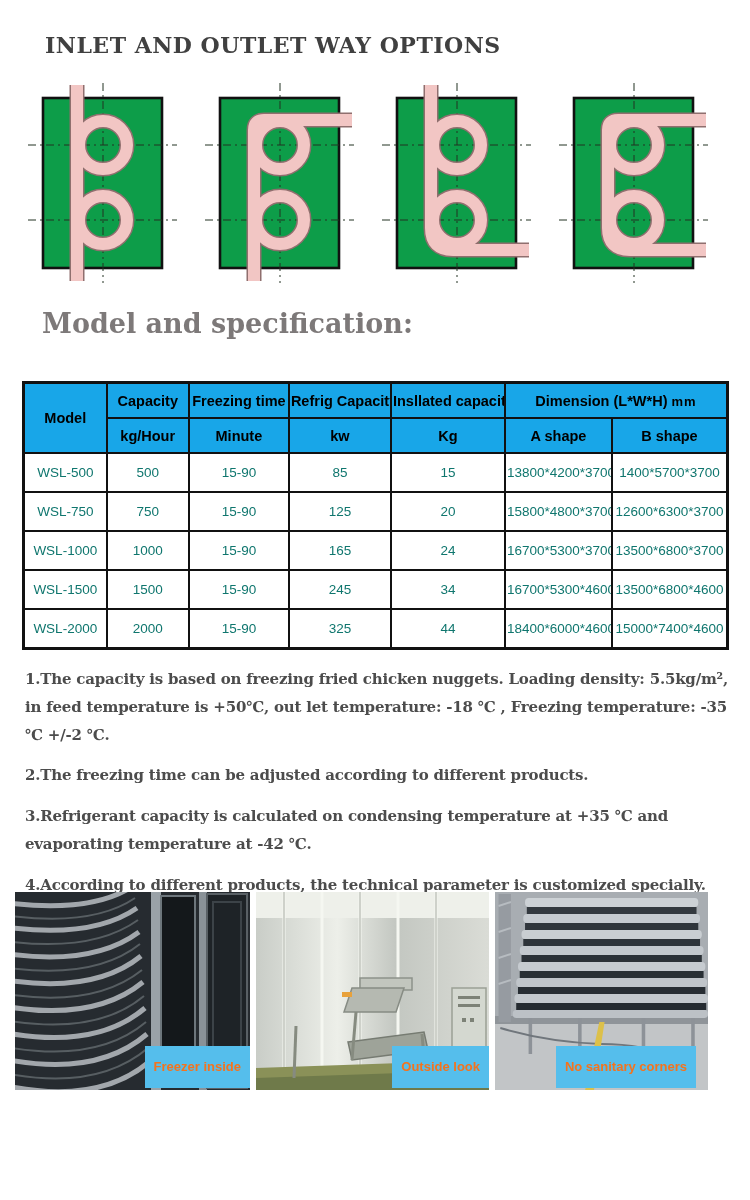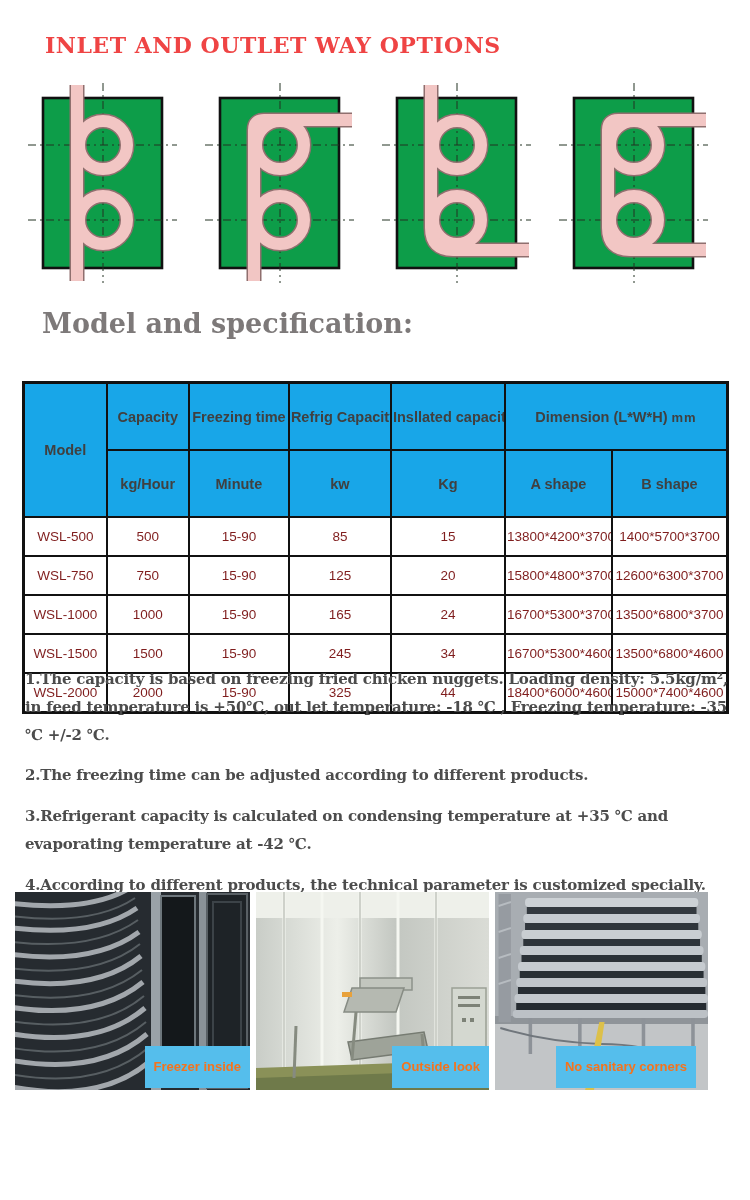--- a/index.html
+++ b/index.html
@@ -2,21 +2,21 @@
 <html><head>
 <meta charset="utf-8">
 <style>
   html,body{margin:0;padding:0;background:#ffffff;}
   body{width:750px;height:1200px;position:relative;font-family:"Liberation Sans",sans-serif;overflow:hidden;}
 
   
   .page-title{
     position:absolute;left:45px;top:32px;
     font-family:"DejaVu Serif","Liberation Serif",serif;
-    font-weight:bold;font-size:22px;letter-spacing:.5px;color:#ef4444;
+    font-weight:bold;font-size:22px;letter-spacing:.5px;color:#404040;
   }
   .section-title{
     position:absolute;left:42px;top:308px;
     font-family:"DejaVu Serif","Liberation Serif",serif;
     font-weight:bold;font-size:27px;color:#7d7979;
   }
 
   
   .diagrams{
     position:absolute;left:27px;top:82px;
@@ -28,25 +28,25 @@
   .spec-table-wrap{position:absolute;left:22px;top:381px;width:707px;}
   table.spec{
     width:100%;border-collapse:collapse;table-layout:fixed;
     border:3px solid #111111;
   }
   table.spec th, table.spec td{
     border:2px solid #111111;text-align:center;vertical-align:middle;
     overflow:hidden;white-space:nowrap;
   }
   table.spec th{
-    background:#18a6e8;color:#404040;
-    font-weight:bold;font-size:14.5px;height:33px;padding:16px 1px;
+    background:#18a6e8;color:#000000;
+    font-weight:bold;font-size:14.5px;height:33px;padding:0 1px;
   }
   table.spec td{
-    background:#ffffff;color:#7f1d1d;font-size:13.5px;height:37px;padding:0 1px;
+    background:#ffffff;color:#0f766e;font-size:13.5px;height:37px;padding:0 1px;
   }
   th .unit-small{font-size:13px;font-weight:bold;letter-spacing:1px;}
   col.c-model{width:11.8%;} col.c-cap{width:11.7%;} col.c-frz{width:14.2%;}
   col.c-ref{width:14.5%;} col.c-ins{width:16.2%;} col.c-a{width:15.2%;} col.c-b{width:16.4%;}
 
   
   .notes{
     position:absolute;left:25px;top:658px;width:705px;
     font-family:"DejaVu Serif","Liberation Serif",serif;
     color:#4c4c4c;font-weight:bold;font-size:15px;

